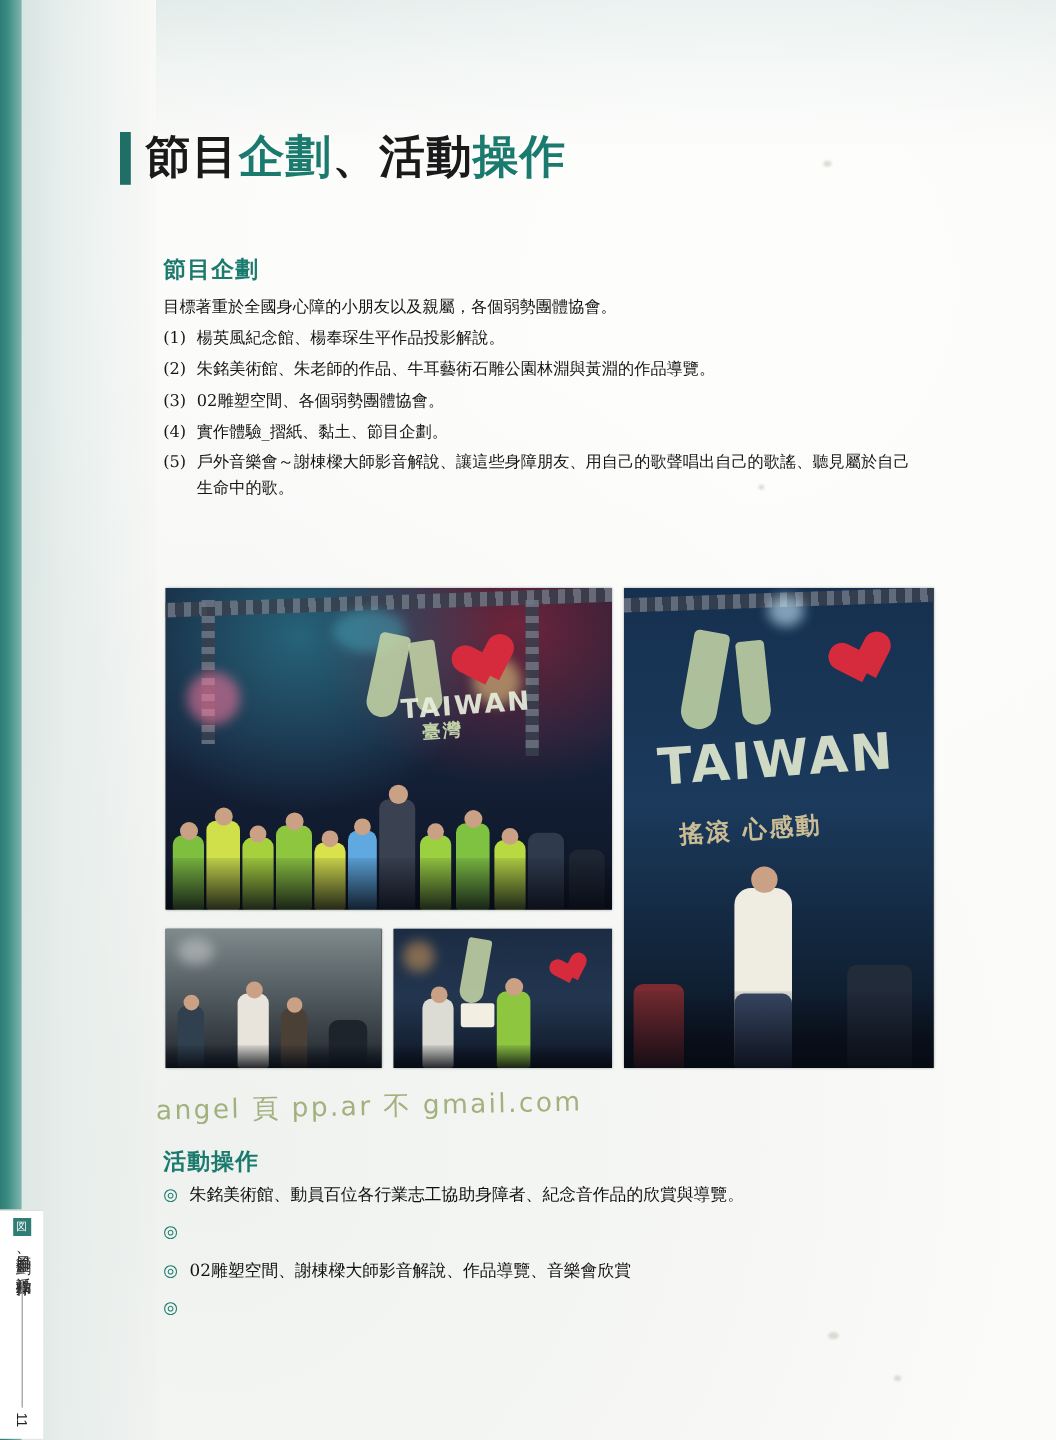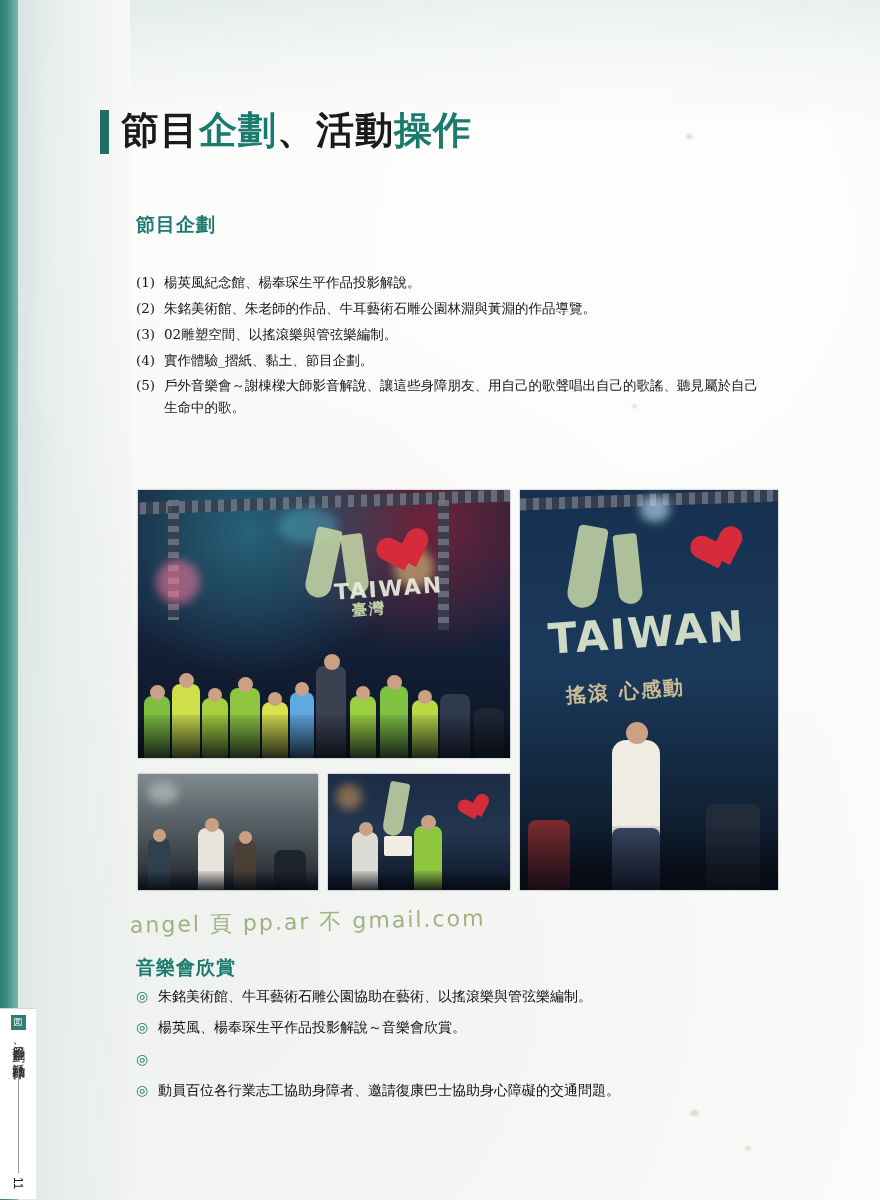--- a/index.html
+++ b/index.html
@@ -353,33 +353,34 @@
   </div>
 
   <div class="content">
 
     <div class="title-row">
       <div class="title-bar"></div>
       <div class="title-text"><span>節目</span><span class="hl">企劃</span><span>、活動</span><span class="hl">操作</span></div>
     </div>
 
     <div id="sec1-head" class="sec-head">節目企劃</div>
+    <div id="intro" class="body-text">目標著重於全國身心障的小朋友以及親屬，各個弱勢團體協會。</div>
 
     <div id="list1" class="num-list">
       <div class="num-item">
         <div class="marker">(1)</div>
         <div class="txt">楊英風紀念館、楊奉琛生平作品投影解說。</div>
       </div>
       <div class="num-item">
         <div class="marker">(2)</div>
         <div class="txt">朱銘美術館、朱老師的作品、牛耳藝術石雕公園林淵與黃淵的作品導覽。</div>
       </div>
       <div class="num-item">
         <div class="marker">(3)</div>
-        <div class="txt">02雕塑空間、以搖滾樂與管弦樂編制。</div>
+        <div class="txt">02雕塑空間、各個弱勢團體協會。</div>
       </div>
       <div class="num-item">
         <div class="marker">(4)</div>
         <div class="txt">實作體驗_摺紙、黏土、節目企劃。</div>
       </div>
       <div class="num-item">
         <div class="marker">(5)</div>
         <div class="txt">戶外音樂會～謝棟樑大師影音解說、讓這些身障朋友、用自己的歌聲唱出自己的歌謠、聽見屬於自己生命中的歌。</div>
       </div>
     </div>
@@ -473,34 +474,33 @@
           <div class="person" style="left:92px;width:48px;height:62px;background:#3b4a66;"></div>
           <div class="person" style="left:8px;width:42px;height:70px;background:#7b2b2f;"></div>
           <div class="person" style="left:186px;width:54px;height:86px;background:#222b3a;"></div>
         </div>
         <div class="floor"></div>
       </div>
     </div>
 
     <div class="scribble">angel 頁 pp.ar 不 gmail.com</div>
 
-    <div id="sec2-head" class="sec-head">音樂會欣賞</div>
+    <div id="sec2-head" class="sec-head">活動操作</div>
 
     <div id="list2" class="circ-list">
       <div class="circ-item">
         <div class="marker">◎</div>
-        <div class="txt">朱銘美術館、牛耳藝術石雕公園協助在藝術、以搖滾樂與管弦樂編制。</div>
+        <div class="txt">朱銘美術館、動員百位各行業志工協助身障者、紀念音作品的欣賞與導覽。</div>
       </div>
       <div class="circ-item">
         <div class="marker">◎</div>
-        <div class="txt">楊英風、楊奉琛生平作品投影解說～音樂會欣賞。</div>
       </div>
       <div class="circ-item">
         <div class="marker">◎</div>
+        <div class="txt">02雕塑空間、謝棟樑大師影音解說、作品導覽、音樂會欣賞</div>
       </div>
       <div class="circ-item">
         <div class="marker">◎</div>
-        <div class="txt">動員百位各行業志工協助身障者、邀請復康巴士協助身心障礙的交通問題。</div>
       </div>
     </div>
 
   </div>
 </div>
 
 </body></html>

